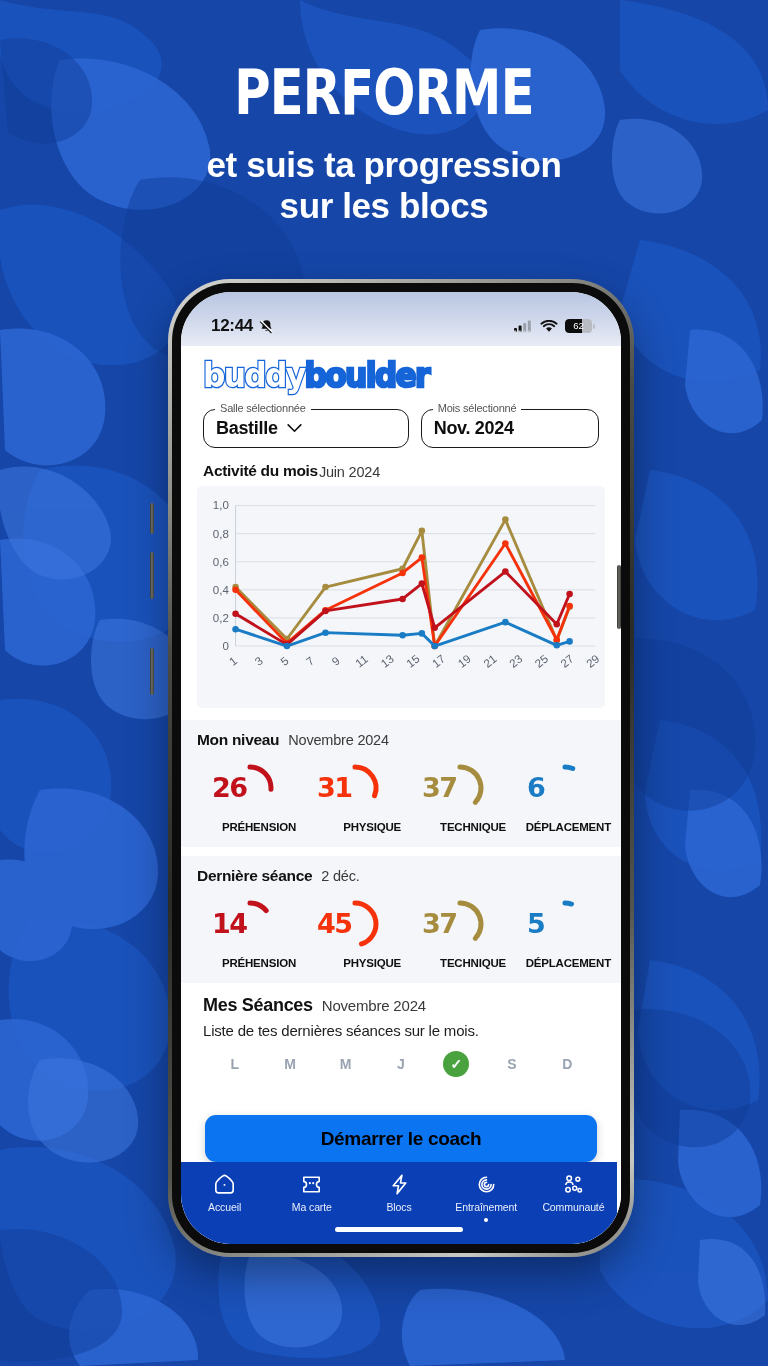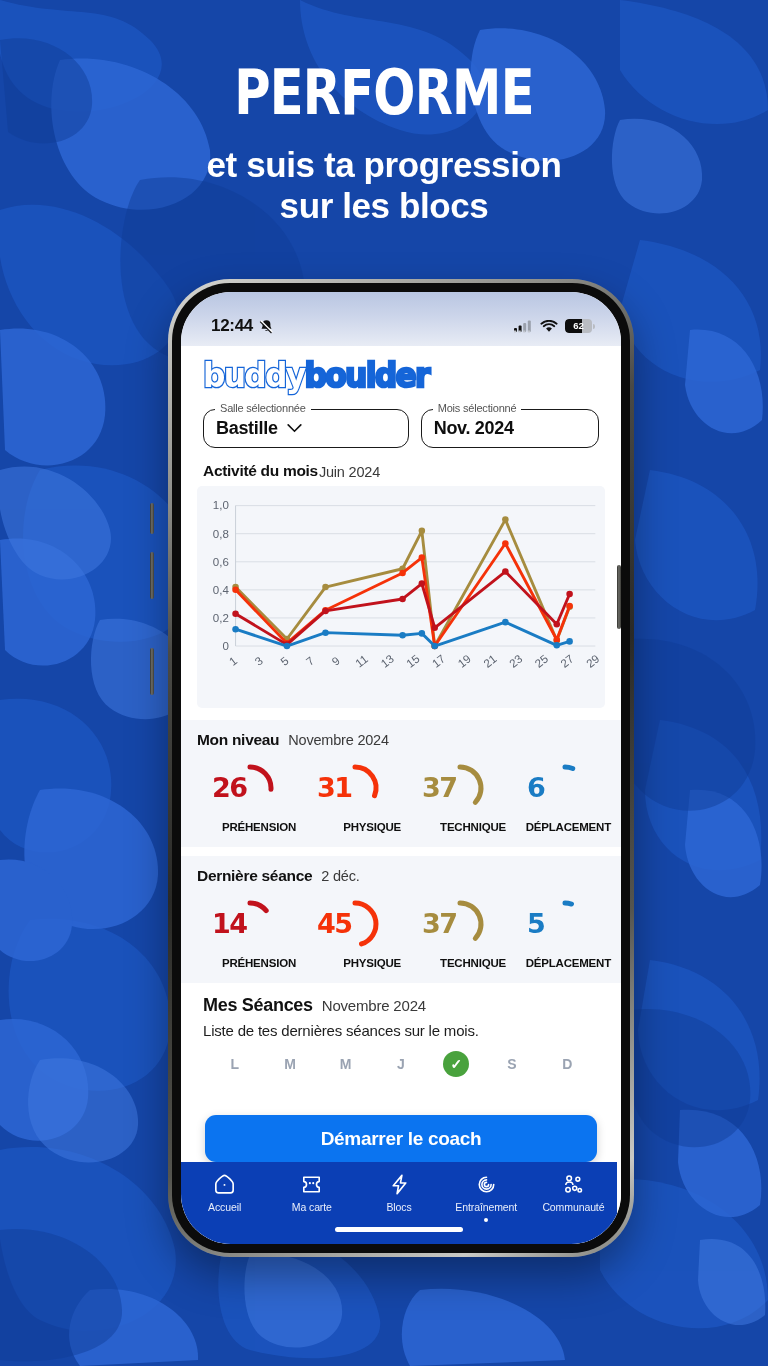--- a/index.html
+++ b/index.html
@@ -84,21 +84,21 @@
   .sb-right { display:flex; align-items:center; gap:7px; }
   .batt {
     display:flex; align-items:center;
   }
   .batt-body {
     width:27px; height:14px; border-radius:4px;
     background:#b9bcc2; position:relative; overflow:hidden;
     display:flex; align-items:center;
   }
   .batt-fill { position:absolute; left:0; top:0; bottom:0; width:62%; background:#0d0d0d; border-radius:4px 0 0 4px; }
-  .batt-num { position:relative; z-index:2; font-size:9.5px; font-weight:bold; color:#fff; width:100%; text-align:center; line-height:14px;}
+  .batt-num { position:relative; z-index:2; font-size:9.5px; font-weight:normal; color:#fff; width:100%; text-align:center; line-height:14px;}
   .batt-cap { width:2px; height:5px; background:#b9bcc2; border-radius:0 2px 2px 0; margin-left:1px; }
 
   
   .app {
     flex:1; background:#ffffff; overflow:hidden;
     display:flex; flex-direction:column;
     position:relative;
   }
   .logo-row { padding:10px 22px 8px 22px; background:#fff; }
   .logo {
@@ -165,21 +165,21 @@
   .wd.done {
     background:#49a23d; color:#fff; border-radius:50%;
     width:26px; height:26px; line-height:26px;
   }
 
   
   .cta {
     position:absolute; left:24px; right:24px; bottom:82px;
     height:47px; background:#0b74f0; border-radius:11px;
     display:flex; align-items:center; justify-content:center;
-    color:#ffffff; font-size:19px; font-weight:bold; letter-spacing:-0.3px;
+    color:#000000; font-size:19px; font-weight:bold; letter-spacing:-0.3px;
     box-shadow:0 3px 10px rgba(0,0,0,.18);
     z-index:9;
   }
   .cta-fade {
     position:absolute; left:0; right:0; bottom:68px; height:78px;
     background:linear-gradient(180deg,rgba(255,255,255,0) 0%,rgba(255,255,255,.92) 45%,#fff 100%);
     z-index:8; pointer-events:none;
   }
 
   

